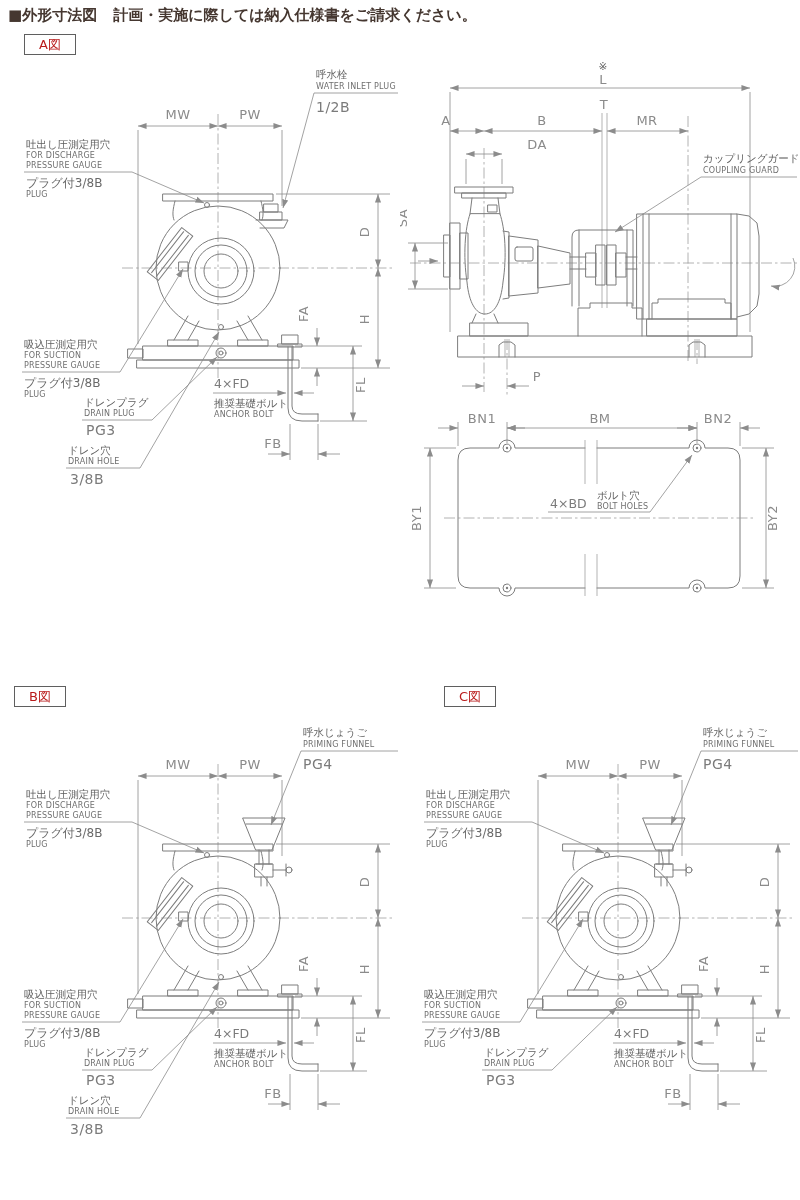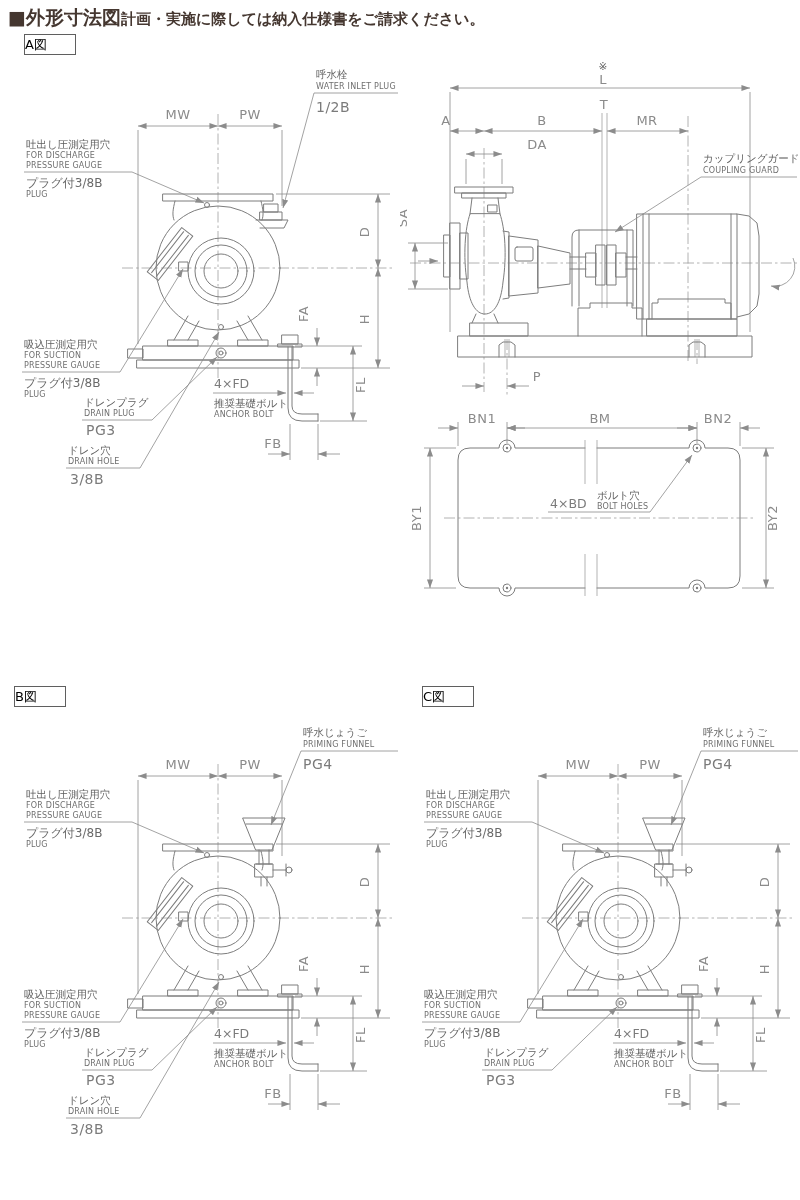--- a/index.html
+++ b/index.html
@@ -11,35 +11,35 @@
   .thin{fill:none;stroke:#929292;stroke-width:0.7}
   .cl{fill:none;stroke:#9a9a9a;stroke-width:0.75;stroke-dasharray:11 3 2.5 3}
   .dl{fill:none;stroke:#8c8c8c;stroke-width:0.8}
   .dim{font-size:13px;fill:#8b8b8b;letter-spacing:0.5px}
   .code{font-size:14px;fill:#7b7b7b;letter-spacing:0.5px}
   .code2{font-size:12.5px;fill:#7b7b7b}
   .jp{font-size:10.5px;fill:#5e5e5e}
   .jpb{font-size:12px;fill:#6a6a6a}
   .en{font-size:8px;fill:#6f6f6f;letter-spacing:0.2px}
   .header{position:absolute;left:8px;top:5px;color:#453730;white-space:nowrap}
-  .t1{font-weight:bold;font-size:19px}
-  .t2{font-weight:bold;font-size:15px;margin-left:0}
+  .t1{font-weight:bold;font-size:15px}
+  .t2{font-weight:bold;font-size:15px;margin-left:16px}
   .figbox{position:absolute;width:50px;height:19px;border:1.6px solid #5f5f5f;
-          color:#000000;font-size:13px;line-height:19px;background:#fff}
+          color:#b91c1c;font-size:13px;text-align:center;line-height:19px;background:#fff}
 </style>
 </head>
 <body>
 
 <div class="header">
   <span class="t1">■外形寸法図</span><span class="t2">計画・実施に際しては納入仕様書をご請求ください。</span>
 </div>
 
 <div class="figbox" style="left:24px;top:34px">A図</div>
 <div class="figbox" style="left:14px;top:686px">B図</div>
-<div class="figbox" style="left:422px;top:686px">C図</div>
+<div class="figbox" style="left:444px;top:686px">C図</div>
 
 <svg width="0" height="0" style="position:absolute">
 <defs>
   <marker id="ar" viewBox="0 0 10 8" markerWidth="9.5" markerHeight="8" refX="9" refY="4" orient="auto-start-reverse" markerUnits="userSpaceOnUse">
     <path d="M0,0.8 L9,4 L0,7.2 Z" fill="#8c8c8c"></path>
   </marker>
 
   <g id="pumpFront">
     <path class="cl" d="M218,58 V322 M122,212 H394"></path>
     <rect class="ln" x="163" y="138" width="110" height="7"></rect>

